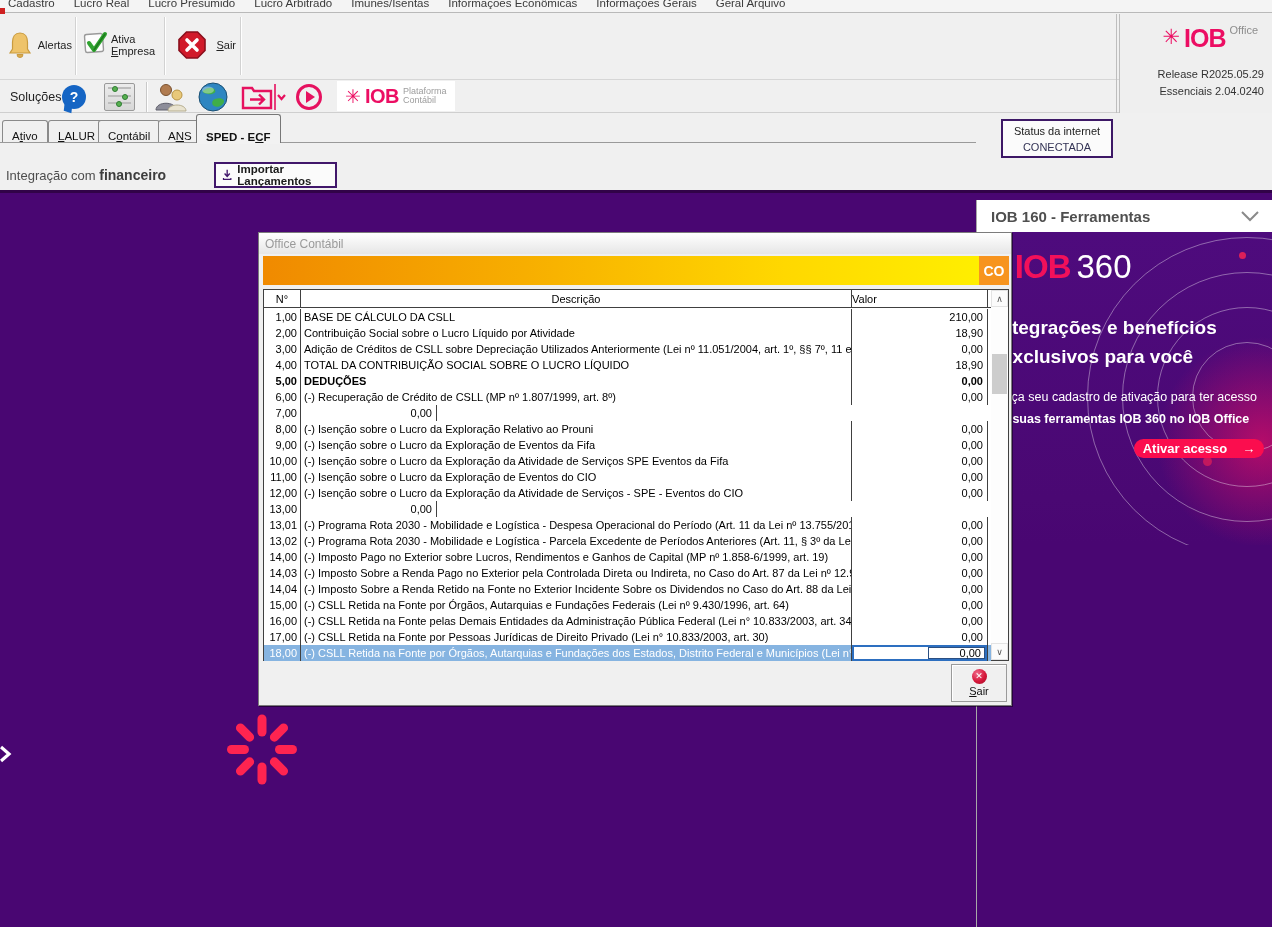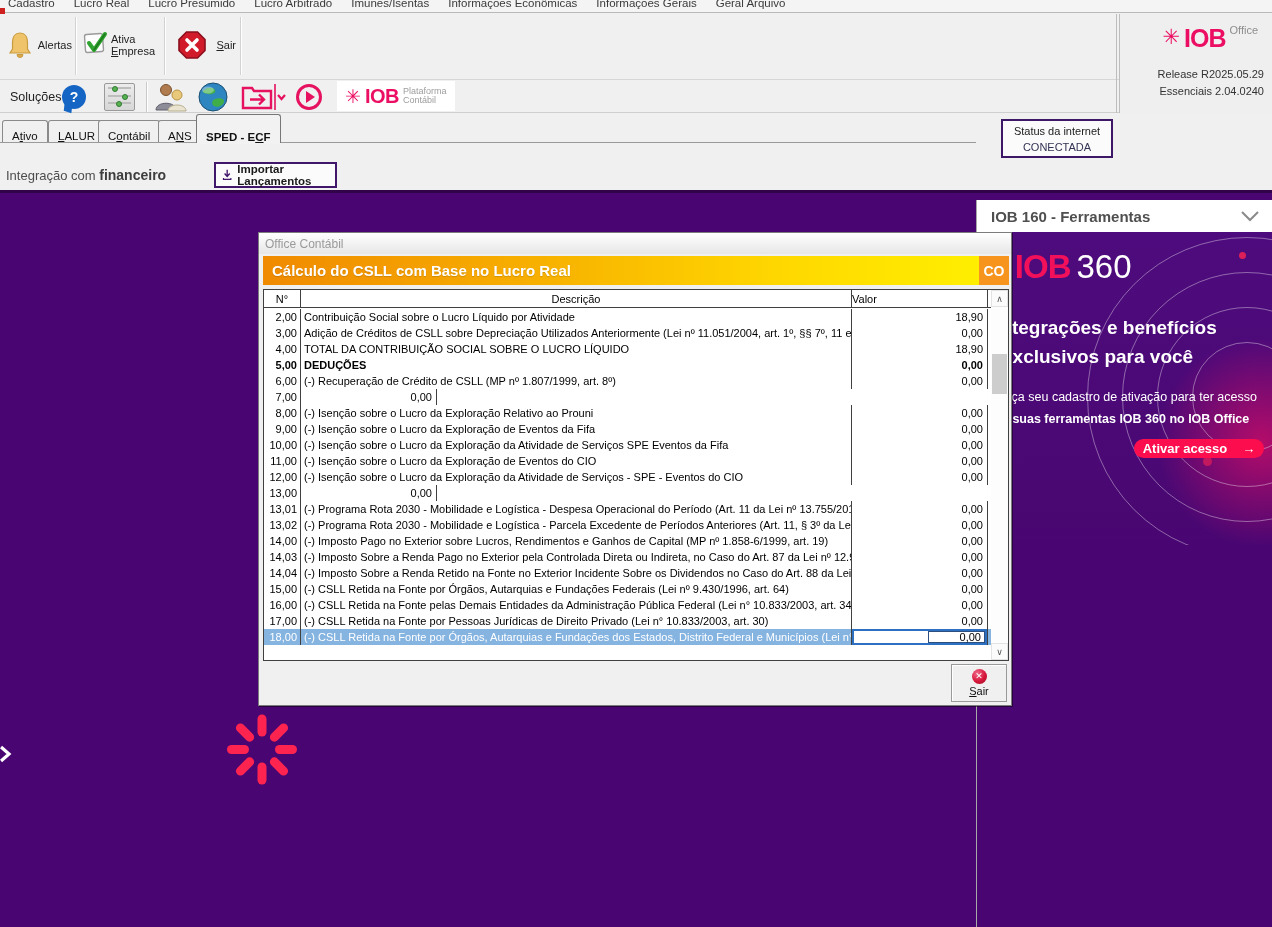--- a/index.html
+++ b/index.html
@@ -323,31 +323,35 @@
     <span>Ativar acesso</span>
     <span>→</span>
   </div>
 </div>
 
 <div id="dialog">
   <div id="dlg-titlebar">
     <span>Office Contábil</span>
   </div>
   <div id="dlg-header">
-    <span class="ttl">Cálculo do CSLL com Base no Lucro Real</span>
     <span id="dlg-badge">CO</span>
   </div>
 
   <div id="dlg-table">
     <div id="thead">
       <span class="h-num">N°</span>
       <span class="h-desc">Descrição</span>
       <span class="h-val">Valor</span>
     </div>
     <div id="tbody">
+        <div class="trow">
+          <span class="c-num">1,00</span>
+          <span class="c-desc">BASE DE CÁLCULO DA CSLL</span>
+          <span class="c-val">210,00</span>
+        </div>
         <div class="trow">
           <span class="c-num">2,00</span>
           <span class="c-desc">Contribuição Social sobre o Lucro Líquido por Atividade</span>
           <span class="c-val">18,90</span>
         </div>
         <div class="trow">
           <span class="c-num">3,00</span>
           <span class="c-desc">Adição de Créditos de CSLL sobre Depreciação Utilizados Anteriormente (Lei nº 11.051/2004, art. 1º, §§ 7º, 11 e 1</span>
           <span class="c-val">0,00</span>
         </div>

